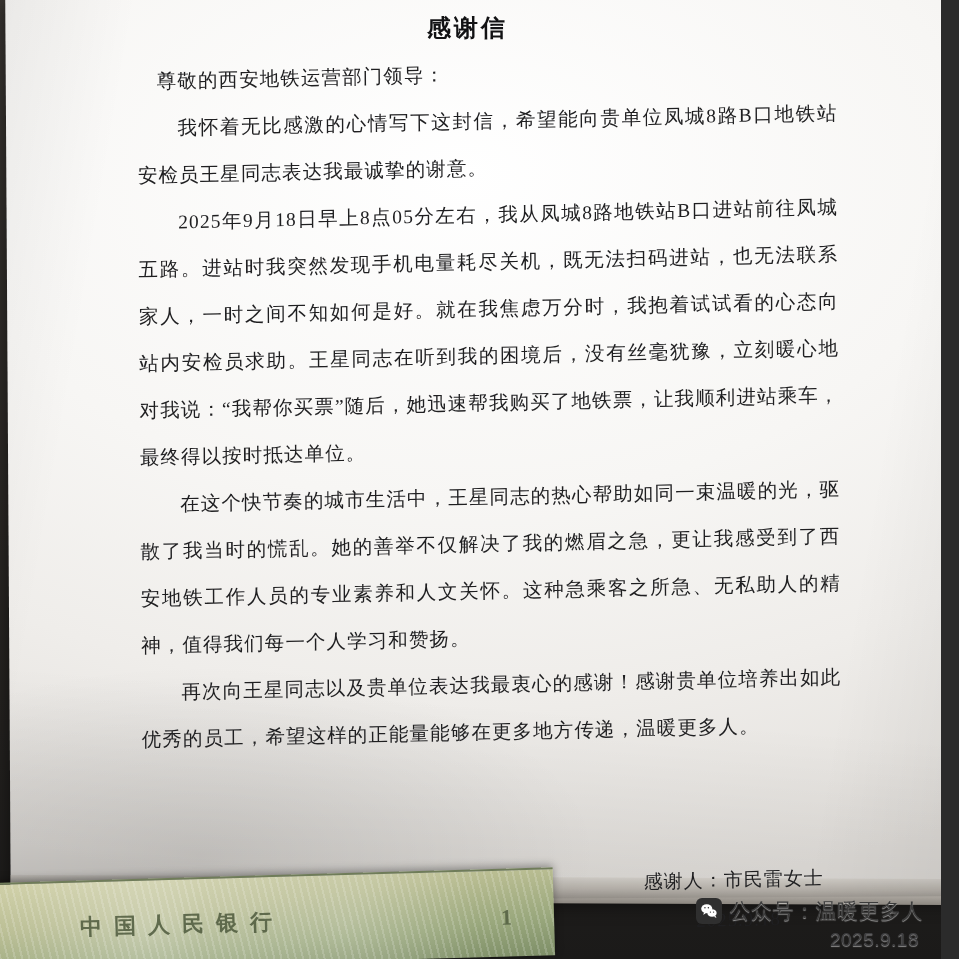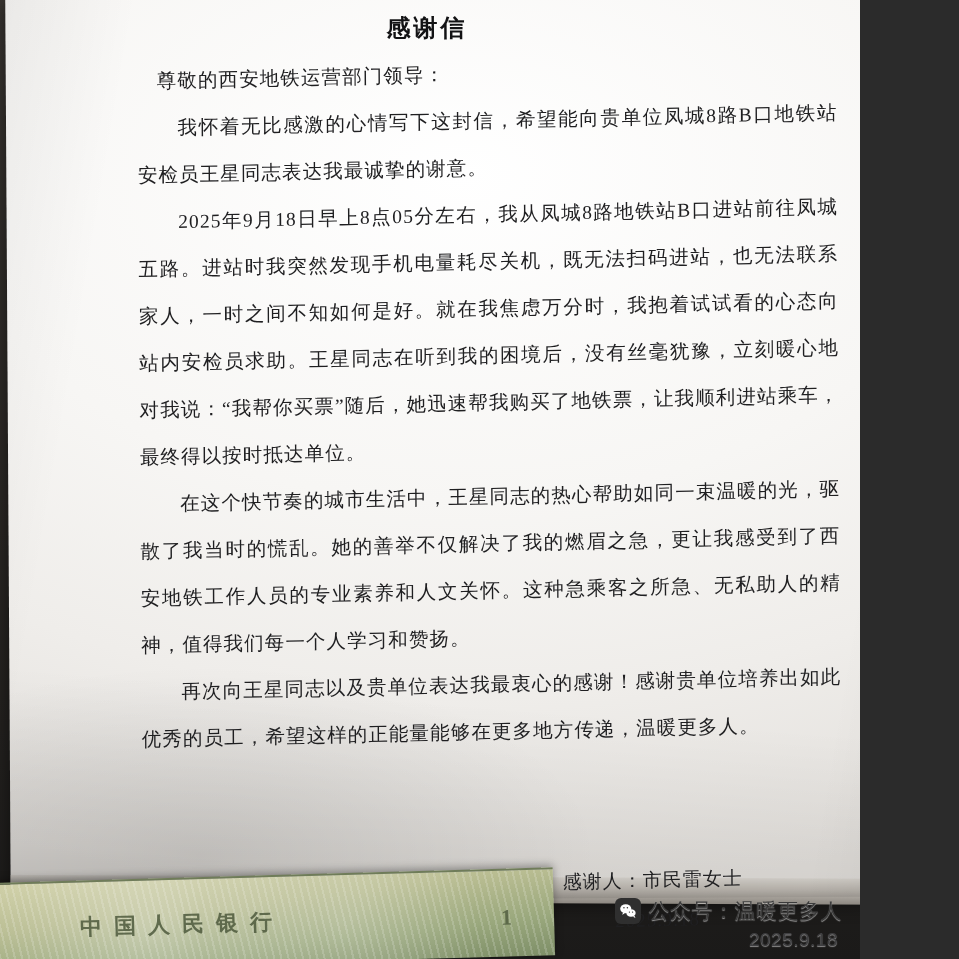--- a/index.html
+++ b/index.html
@@ -2,21 +2,21 @@
 <html><head>
 <meta charset="utf-8">
 <style>
   html, body {
     margin: 0;
     padding: 0;
     background: #2b2b2b;
   }
   #page {
     position: relative;
-    width: 860px;
+    width: 941px;
     height: 959px;
     overflow: hidden;
     background: #f9a8d4;
     font-family: "Liberation Serif", serif;
   }
 
   
   .desk {
     position: absolute;
     inset: 0;

